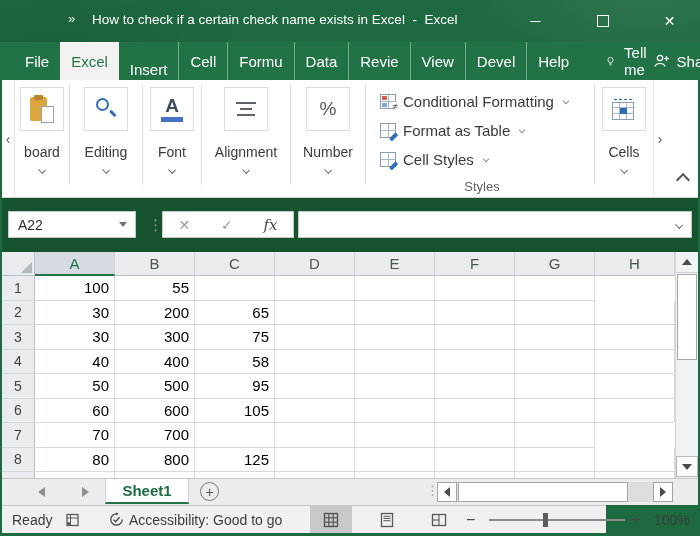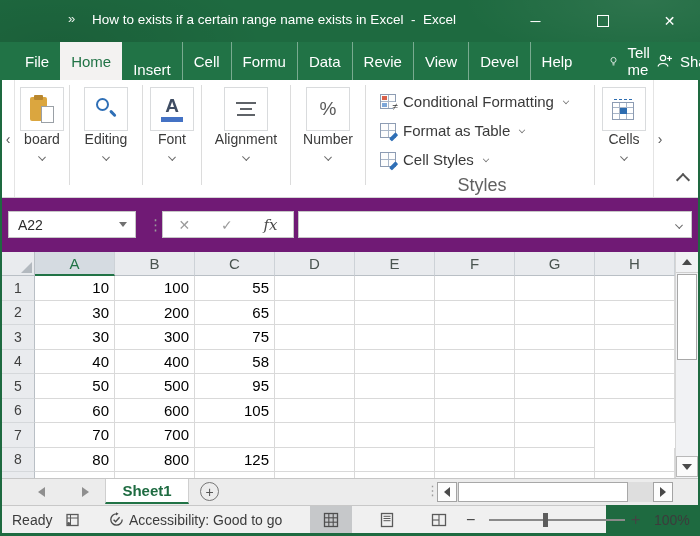--- a/index.html
+++ b/index.html
@@ -28,28 +28,28 @@
   .tellme { display:flex; align-items:center; gap:9px; color:#fff; font-size:15px; margin-left:26px; }
   .share { display:flex; align-items:center; gap:7px; color:#fff; font-size:15px; margin-left:auto; margin-right:26px; }
 
   
   .ribbon { position:absolute; top:80px; left:2px; width:696px; height:118px; background:#fff; border-bottom:1px solid #d4d4d4; display:flex; align-items:stretch; }
   .rstrip { width:13px; display:flex; align-items:center; justify-content:center; color:#555; font-size:14px; border-right:1px solid #e4e4e4; }
   .rstrip.right { border-right:none; border-left:1px solid #e4e4e4; }
   .gsep { width:1px; background:#dcdcdc; margin:5px 0 12px 0; }
   .vgroup { display:flex; flex-direction:column; align-items:center; padding-top:7px; }
   .iconbox { width:44px; height:44px; border:1px solid #d9dbdd; background:#fff; display:flex; align-items:center; justify-content:center; }
-  .glabel { font-size:14px; color:#3a3a3a; }
+  .glabel { margin-top:13px; font-size:14px; color:#3a3a3a; }
   .cv { width:6px; height:6px; border-right:1.4px solid #6a6a6a; border-bottom:1.4px solid #6a6a6a; transform:rotate(45deg) scaleY(.85); display:inline-block; }
   .vgroup .cv { margin-top:7px; }
   .w-board{width:54px;} .w-edit{width:72px;} .w-font{width:58px;} .w-align{width:88px;} .w-num{width:74px;} .w-cells{width:58px;}
   .styles-group { flex:1; display:flex; flex-direction:column; padding:8px 0 3px 14px; }
   .sitem { display:flex; align-items:center; gap:7px; height:26px; margin-bottom:3px; font-size:15px; color:#3a3a3a; }
   .sitem .cv { transform:rotate(45deg) scale(.75); margin-left:2px; }
-  .styles-caption { margin-top:auto; align-self:center; font-size:18px; color:#616161; padding-right:10px;text-align:center; }
+  .styles-caption { margin-top:auto; align-self:center; font-size:13px; color:#616161; padding-right:10px;text-align:center; }
   .ribbon-corner { width:32px; display:flex; }
   .collapse-chev { width:10px; height:10px; border-left:2px solid #555; border-top:2px solid #555; transform:rotate(45deg); margin:auto 10px 12px auto; }
 
   
   .ic-clip { position:relative; width:24px; height:28px; }
   .ic-clip .cb { position:absolute; left:0; top:2px; width:17px; height:24px; background:#dba63f; border-radius:2px; }
   .ic-clip .cc { position:absolute; left:4px; top:0px; width:9px; height:5px; background:#b8862e; border-radius:1px; }
   .ic-clip .pg { position:absolute; right:0; bottom:0; width:13px; height:17px; background:#fff; border:1px solid #9aa0a6; }
   .ic-search { position:relative; width:24px; height:24px; }
   .ic-search .lens { position:absolute; left:2px; top:1px; width:13px; height:13px; border:2.4px solid #2f6fb6; border-radius:50%; }
@@ -74,21 +74,21 @@
   .ic-cells .tbl { position:absolute; left:1px; top:5px; width:22px; height:18px; border:1px solid #8d9cb3; background:
     linear-gradient(#2e6db0,#2e6db0) 7px 5px/7px 6px no-repeat,
     linear-gradient(to right,transparent 6px,#a9b6c8 6px,#a9b6c8 7px,transparent 7px,transparent 13px,#a9b6c8 13px,#a9b6c8 14px,transparent 14px),
     linear-gradient(to bottom,transparent 4px,#a9b6c8 4px,#a9b6c8 5px,transparent 5px,transparent 10px,#a9b6c8 10px,#a9b6c8 11px,transparent 11px); }
   .ic-cells .arr { position:absolute; left:3px; top:0px; width:18px; height:3px; border-bottom:1.6px dashed #2e6db0; }
 
   
   .svgic { display:block; }
 
   
-  .fbar { position:absolute; top:198px; left:2px; width:696px; height:62px; background:#701a75; border-bottom:1px solid #c9c9c9; }
+  .fbar { position:absolute; top:198px; left:2px; width:696px; height:62px; background:#14532d; border-bottom:1px solid #c9c9c9; }
   .namebox { position:absolute; left:6px; top:13px; width:128px; height:27px; background:#fff; border:1px solid #c6c6c6; display:flex; align-items:center; font-size:14px; color:#2b2b2b; padding-left:9px; }
   .namebox .tri { margin-left:auto; margin-right:8px; width:0; height:0; border-left:4px solid transparent; border-right:4px solid transparent; border-top:5px solid #707070; }
   .fdots { position:absolute; left:146px; top:13px; height:27px; display:flex; align-items:center; color:#9a9a9a; font-size:15px; }
   .fxpanel { position:absolute; left:160px; top:13px; width:132px; height:27px; background:#fff; border:1px solid #c6c6c6; display:flex; align-items:center; justify-content:space-around; }
   .fxpanel .x { color:#9b9b9b; font-size:14px; }
   .fxpanel .ck { color:#9b9b9b; font-size:14px; }
   .fxpanel .fx { font-family:"DejaVu Serif", serif; font-style:italic; font-size:15px; color:#4a4a4a; }
   .finput { position:absolute; left:296px; right:6px; top:13px; height:27px; background:#fff; border:1px solid #c6c6c6; display:flex; align-items:center; font-size:14px; color:#222; padding:0 22px 0 8px; }
   .finput .cv { position:absolute; right:9px; top:10px; border-color:#6a6a6a; }
 
@@ -142,34 +142,34 @@
   .zi { position:absolute; left:629px; top:5px; font-size:16px; color:#444; }
   .zlabel { position:absolute; left:652px; top:6px; font-size:14px; color:#3c3c3c; }
 </style>
 </head>
 <body>
 
 <div class="window">
 
   <div class="titlebar">
     <span class="qat">»</span>
-    <span class="wtitle">How to exists if a certain range name exists in Excel  -  Excel</span>
+    <span class="wtitle">How to check if a certain check name exists in Excel  -  Excel</span>
     <div class="winbtns">
       <div class="wbtn">─</div>
       <div class="wbtn">
           <span class="maxglyph"></span>
         </div>
       <div class="wbtn">✕</div>
     </div>
   </div>
 
   <div class="tabrow">
 
   <div class="rtab">File</div>
-      <div class="rtab active">Home</div>
+      <div class="rtab active">Excel</div>
       <div class="rtab">Insert</div>
       <div class="rtab">Cell</div>
       <div class="rtab">Formu</div>
       <div class="rtab">Data</div>
       <div class="rtab">Revie</div>
       <div class="rtab">View</div>
       <div class="rtab">Devel</div>
       <div class="rtab">Help</div>
       <div class="tellme">
         <svg width="15" height="17" viewBox="0 0 15 17">
@@ -316,21 +316,20 @@
           <div class="colh">C</div>
           <div class="colh">D</div>
           <div class="colh">E</div>
           <div class="colh">F</div>
           <div class="colh">G</div>
           <div class="colh">H</div>
         </div>
       <div>
           <div class="grow">
             <div class="rowh">1</div>
-            <div class="cell">10</div>
             <div class="cell">100</div>
             <div class="cell">55</div>
             <div class="cell"></div>
             <div class="cell"></div>
             <div class="cell"></div>
             <div class="cell"></div>
             <div class="cell"></div>
           </div>
           <div class="grow">
             <div class="rowh">2</div>

